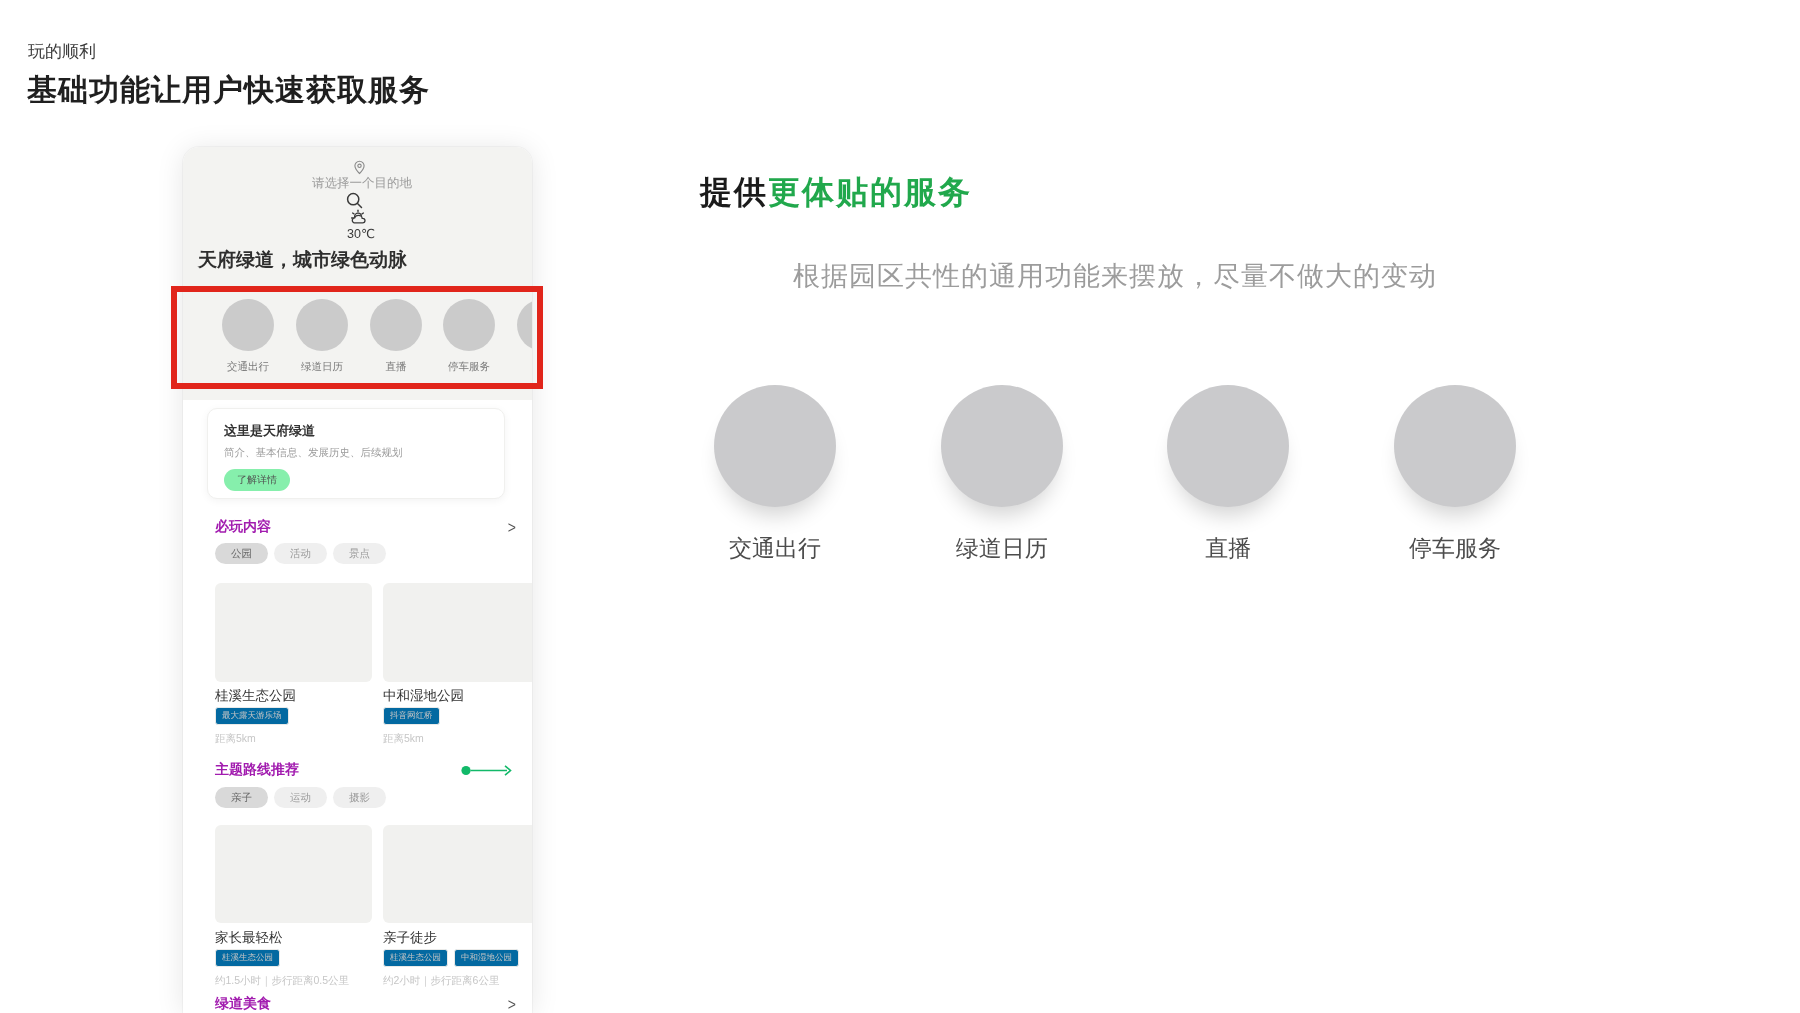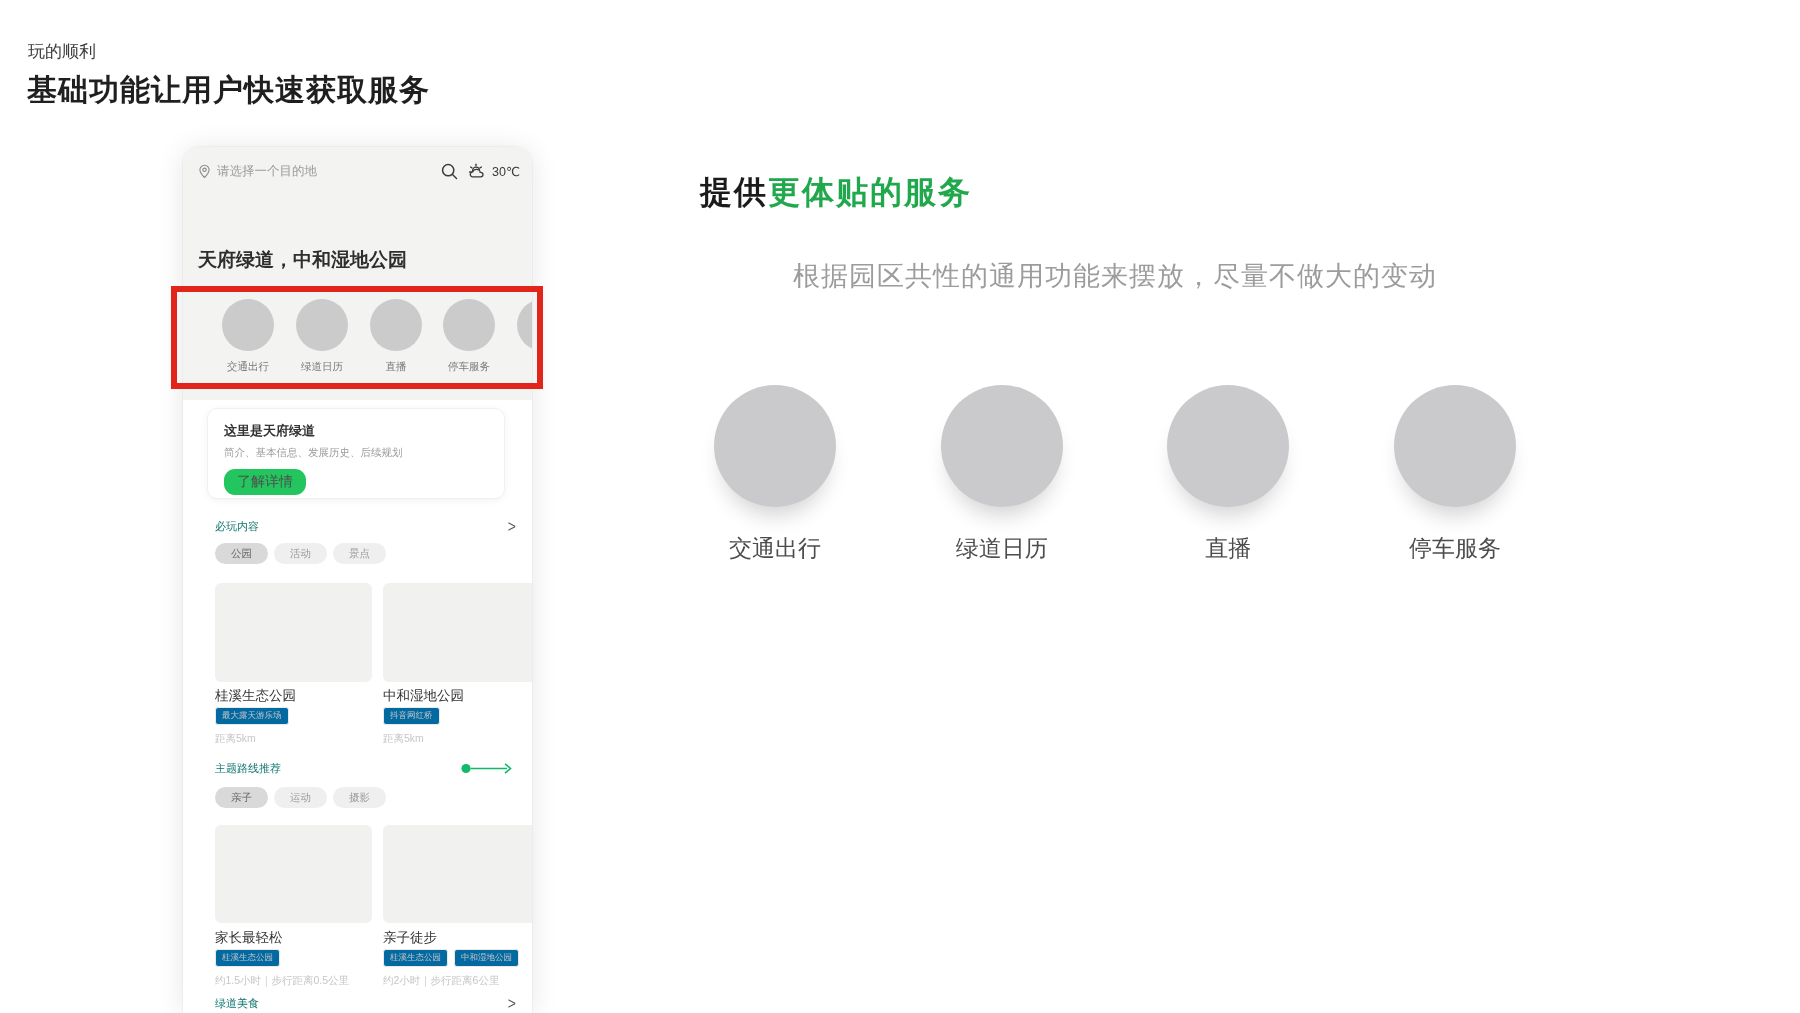--- a/index.html
+++ b/index.html
@@ -10,44 +10,44 @@
   
   .eyebrow { position:absolute; left:28px; top:40px; font-size:17px; color:#3a3a3a; }
   .slide-title { position:absolute; left:27px; top:70px; font-size:30px; font-weight:bold; color:#1f1f1f; letter-spacing:1px; }
 
   
   .phone { position:absolute; left:183px; top:147px; width:349px; height:866px; }
   .phone-screen { position:absolute; inset:0; background:#fff; border-radius:16px 16px 0 0;
                   overflow:hidden; box-shadow:0 2px 28px rgba(0,0,0,0.10), 0 0 0 1px rgba(0,0,0,0.03); }
   .gray-band { position:absolute; left:0; top:0; width:100%; height:253px; background:#F3F3F1; }
 
-  .search-row { position:absolute; left:15px; right:12px; top:13px; height:22px; display:flex; align-items:center; }
+  .search-row { position:absolute; left:15px; right:12px; top:13px; height:22px; display:flex; align-items:center;flex-direction:column; }
   .search-row .ph { font-size:12.5px; color:#9a9a9a; margin-left:6px; flex:1; }
   .temp { font-size:12.5px; color:#3a3a3a; margin-left:4px; }
   .icon svg { display:block; }
 
   .hero-title { position:absolute; left:15px; top:100px; font-size:19px; font-weight:bold; color:#2e2e2e; }
 
   .qa-item { position:absolute; width:72px; text-align:center; }
   .qa-circle { width:52px; height:52px; border-radius:50%; background:#CBCBCB; margin:0 auto; }
   .qa-label { margin-top:9px; font-size:10.5px; color:#7a7a7a; white-space:nowrap; }
 
   .red-box { position:absolute; left:-12px; top:139px; width:372px; height:103px;
              border:6px solid #E1251B; z-index:6; }
 
   .intro-card { position:absolute; left:24px; top:261px; width:298px; height:91px; background:#fff;
                 border:1px solid #F0F0EE; border-radius:10px; box-shadow:0 2px 8px rgba(0,0,0,0.05);
                 padding:13px 16px; }
   .intro-card .t { font-size:13px; font-weight:bold; color:#333; }
   .intro-card .s { font-size:10.5px; color:#9c9c9c; margin-top:6px; }
-  .intro-btn { display:inline-block; margin-top:9px; background:#22c55e; border-radius:11px;
-               padding:4px 13px; font-size:14px; color:#4f4f4f; }
+  .intro-btn { display:inline-block; margin-top:9px; background:#86efac; border-radius:11px;
+               padding:4px 13px; font-size:10px; color:#4f4f4f; }
 
   .sec-row { position:absolute; left:32px; right:16px; display:flex; justify-content:space-between; align-items:center; }
-  .sec-title { font-size:11px; font-weight:normal; color:#0f766e; }
+  .sec-title { font-size:14px; font-weight:bold; color:#a21caf; }
   .sec-arrow { font-size:14px; color:#555; transform:scaleY(1.2); }
 
   .tag-row { position:absolute; left:32px; display:flex; gap:6px; }
   .pill { height:21px; line-height:21px; border-radius:11px; padding:0 16px; font-size:10.5px; }
   .pill.sel { background:#D9D9D9; color:#696969; }
   .pill.norm { background:#EFEFEF; color:#9a9a9a; }
 
   .ph-img { position:absolute; height:99px; background:#F1F1EF; border-radius:6px; }
 
   .item-name { position:absolute; font-size:13.5px; color:#333; font-weight:500; }
@@ -105,21 +105,21 @@
                 <line x1="3.6" y1="4" x2="5" y2="4.9"></line>
               <line x1="14.4" y1="4" x2="13" y2="4.9"></line>
                 <line x1="2.6" y1="9" x2="4.3" y2="8.8"></line>
               <path d="M6.2 13.9c-1.6 0-2.9-1.1-2.9-2.5 0-1.3 1-2.3 2.4-2.5.4-1.5 1.9-2.6 3.7-2.6 2 0 3.6 1.3 3.8 3h.4c1.3 0 2.4 1 2.4 2.3s-1.1 2.3-2.4 2.3H6.2z" fill="#F3F3F1"></path>
             </g>
           </svg>
         </span>
         <span class="temp">30℃</span>
       </div>
 
-      <div class="hero-title">天府绿道，中和湿地公园</div>
+      <div class="hero-title">天府绿道，城市绿色动脉</div>
 
       <div class="qa-item" style="left:29px; top:152px">
         <div class="qa-circle"></div>
         <div class="qa-label">交通出行</div>
       </div>
       <div class="qa-item" style="left:103px; top:152px">
         <div class="qa-circle"></div>
         <div class="qa-label">绿道日历</div>
       </div>
       <div class="qa-item" style="left:177px; top:152px">

